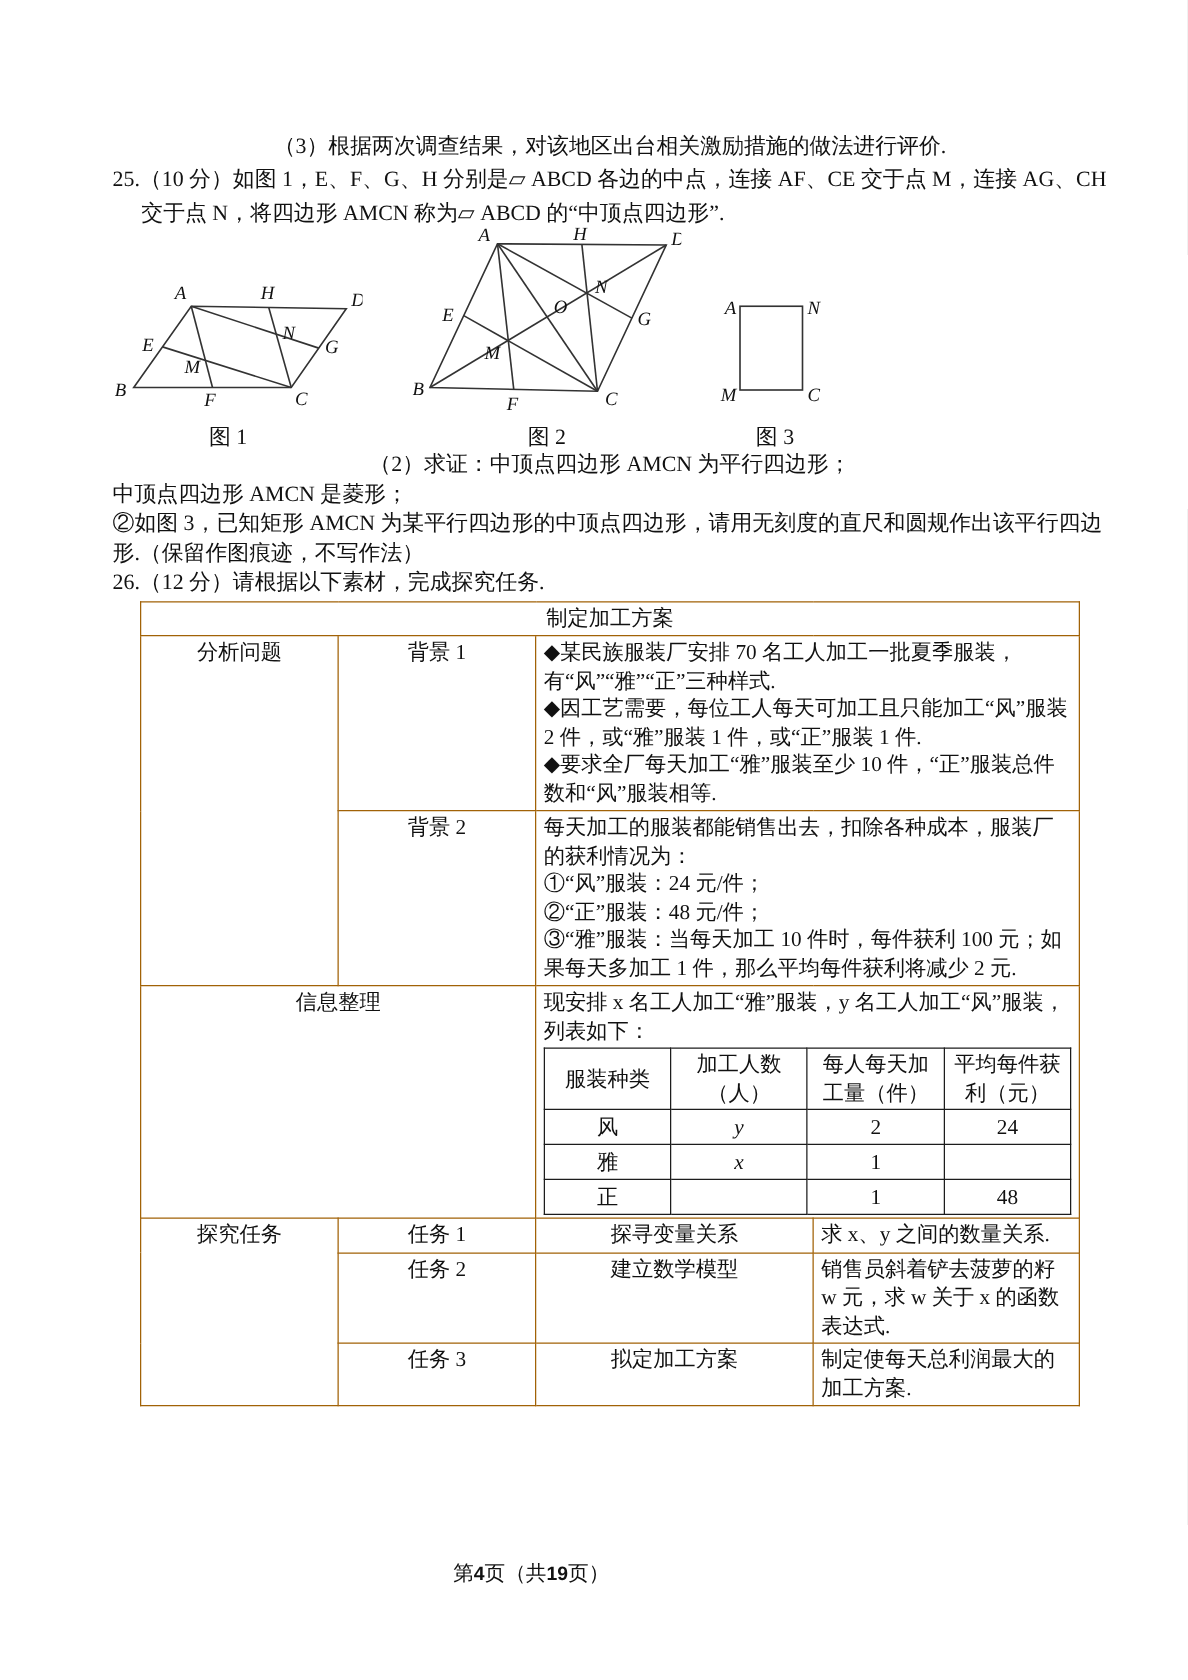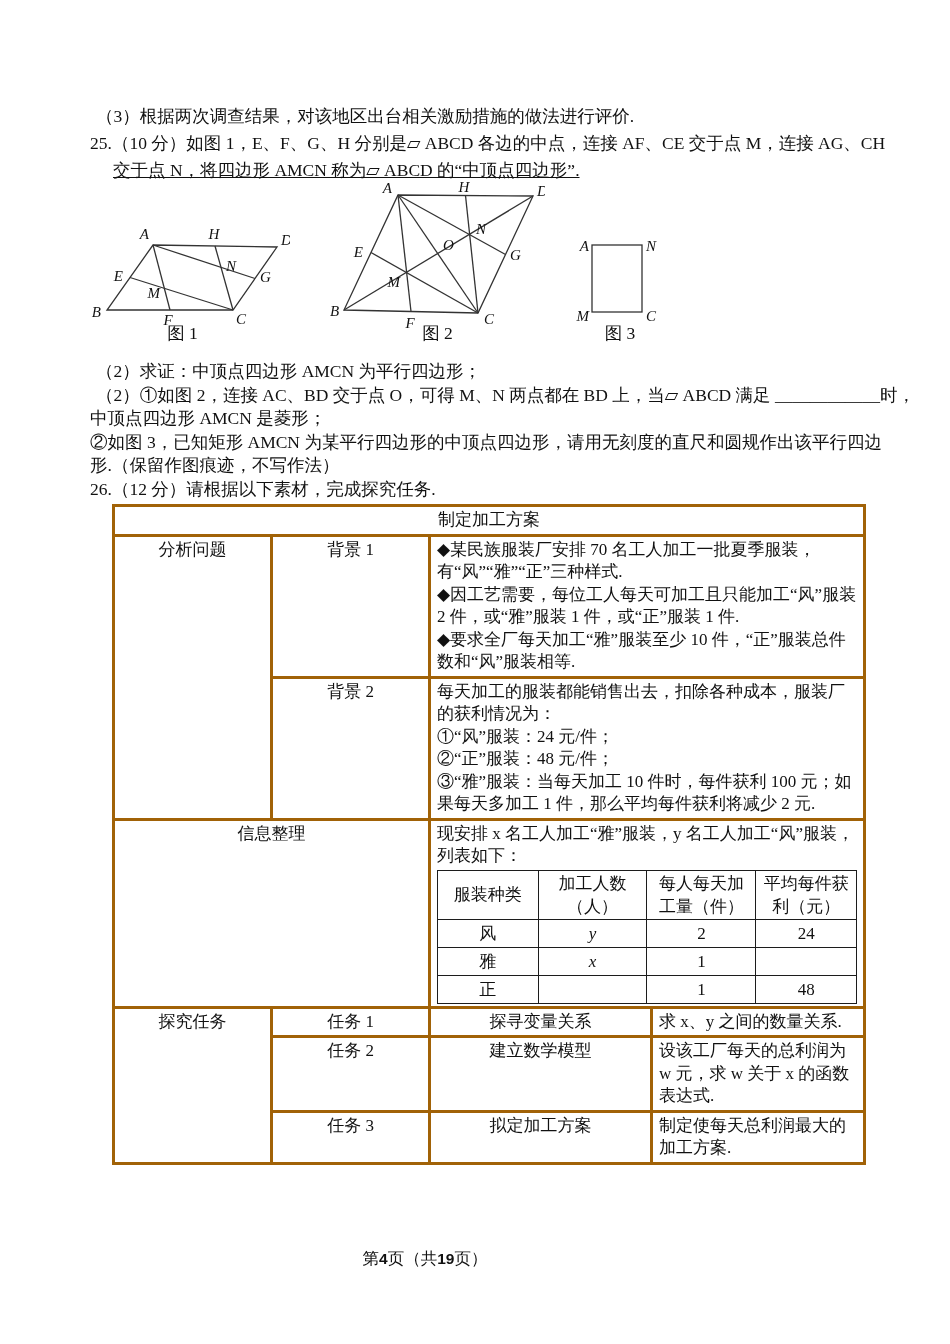--- a/index.html
+++ b/index.html
@@ -1,32 +1,32 @@
 <!DOCTYPE html>
 <html><head>
 <meta charset="utf-8">
 <style>
   html,body{margin:0;padding:0;background:#e8e8e8;}
   .page{position:relative;width:950px;height:1344px;background:#ffffff;overflow:hidden;
         font-family:"Liberation Serif","DejaVu Serif",serif;color:#111;}
   .content{position:absolute;left:90px;top:103px;width:790px;font-size:17.5px;line-height:27px;}
   .line{white-space:nowrap;}
-  .ind6{padding-left:6px;}
-  .ind23{padding-left:23px;text-decoration:underline;}
+  .ind6{padding-left:6px;text-align:center;}
+  .ind23{padding-left:23px;}
   .midblock{font-size:17.5px;line-height:23.5px;}
   .figures{position:relative;height:176px;}
   .figwrap{position:absolute;}
-  .figcap{position:absolute;top:136px;text-align:center;font-size:17.5px;}
+  .figcap{position:absolute;top:152px;text-align:center;font-size:17.5px;}
   svg{display:block;}
   svg .shape{fill:none;stroke:#333;stroke-width:1.3;}
   svg text{font-family:"Liberation Serif","DejaVu Serif",serif;font-style:italic;
            font-size:15px;fill:#111;}
   table.main{border-collapse:collapse;margin-left:22px;margin-top:3px;width:751px;
              font-size:17px;line-height:22.5px;table-layout:fixed;}
-  table.main td{border:3px solid #a16207;vertical-align:top;padding:2px 6px;}
+  table.main td{border:1px solid #a16207;vertical-align:top;padding:2px 6px;}
   td.ctr{text-align:center;}
   table.inner{border-collapse:collapse;width:100%;margin-top:2px;font-size:17px;line-height:23px;border-radius:18px;}
   table.inner td{border:1px solid #1c1c1c;text-align:center;vertical-align:middle;
                  padding:1px 4px;height:25px;}
   table.inner tr.datarow td:nth-child(2){font-style:italic;}
   .q27block{margin-top:6px;font-size:17.5px;line-height:23.5px;}
   .footer{position:absolute;top:1248px;left:0;width:850px;text-align:center;font-size:16.5px;}
   .footer b{font-family:"Liberation Sans","DejaVu Sans",sans-serif;font-size:15.5px;}
 </style>
 </head>
@@ -93,21 +93,20 @@
           <text x="81" y="21" text-anchor="start">N</text>
           <text x="24" y="91" text-anchor="end">M</text>
           <text x="81" y="91" text-anchor="start">C</text>
         </svg>
       </div>
       <div class="figcap" style="left:475px;width:110px;">图 3</div>
     </div>
 
     <div class="midblock">
       <div class="line ind6">（2）求证：中顶点四边形 AMCN 为平行四边形；</div>
-      <div class="line ind6">（2）①如图 2，连接 AC、BD 交于点 O，可得 M、N 两点都在 BD 上，当▱ ABCD 满足 ____________时，</div>
       <div class="line">中顶点四边形 AMCN 是菱形；</div>
       <div class="line">②如图 3，已知矩形 AMCN 为某平行四边形的中顶点四边形，请用无刻度的直尺和圆规作出该平行四边</div>
       <div class="line">形.（保留作图痕迹，不写作法）</div>
       <div class="line">26.（12 分）请根据以下素材，完成探究任务.</div>
     </div>
 
     <table class="main">
       <colgroup>
           <col style="width:158px">
           <col style="width:158px">
@@ -178,21 +177,21 @@
       </tr>
       <tr>
         <td rowspan="3" class="ctr">探究任务</td>
         <td class="ctr">任务 1</td>
         <td class="ctr">探寻变量关系</td>
         <td>求 x、y 之间的数量关系.</td>
       </tr>
       <tr>
         <td class="ctr">任务 2</td>
         <td class="ctr">建立数学模型</td>
-        <td>设该工厂每天的总利润为 w 元，求 w 关于 x 的函数表达式.</td>
+        <td>销售员斜着铲去菠萝的籽 w 元，求 w 关于 x 的函数表达式.</td>
       </tr>
       <tr>
         <td class="ctr">任务 3</td>
         <td class="ctr">拟定加工方案</td>
         <td>制定使每天总利润最大的加工方案.</td>
       </tr>
     </tbody>
       </table>
 
 

